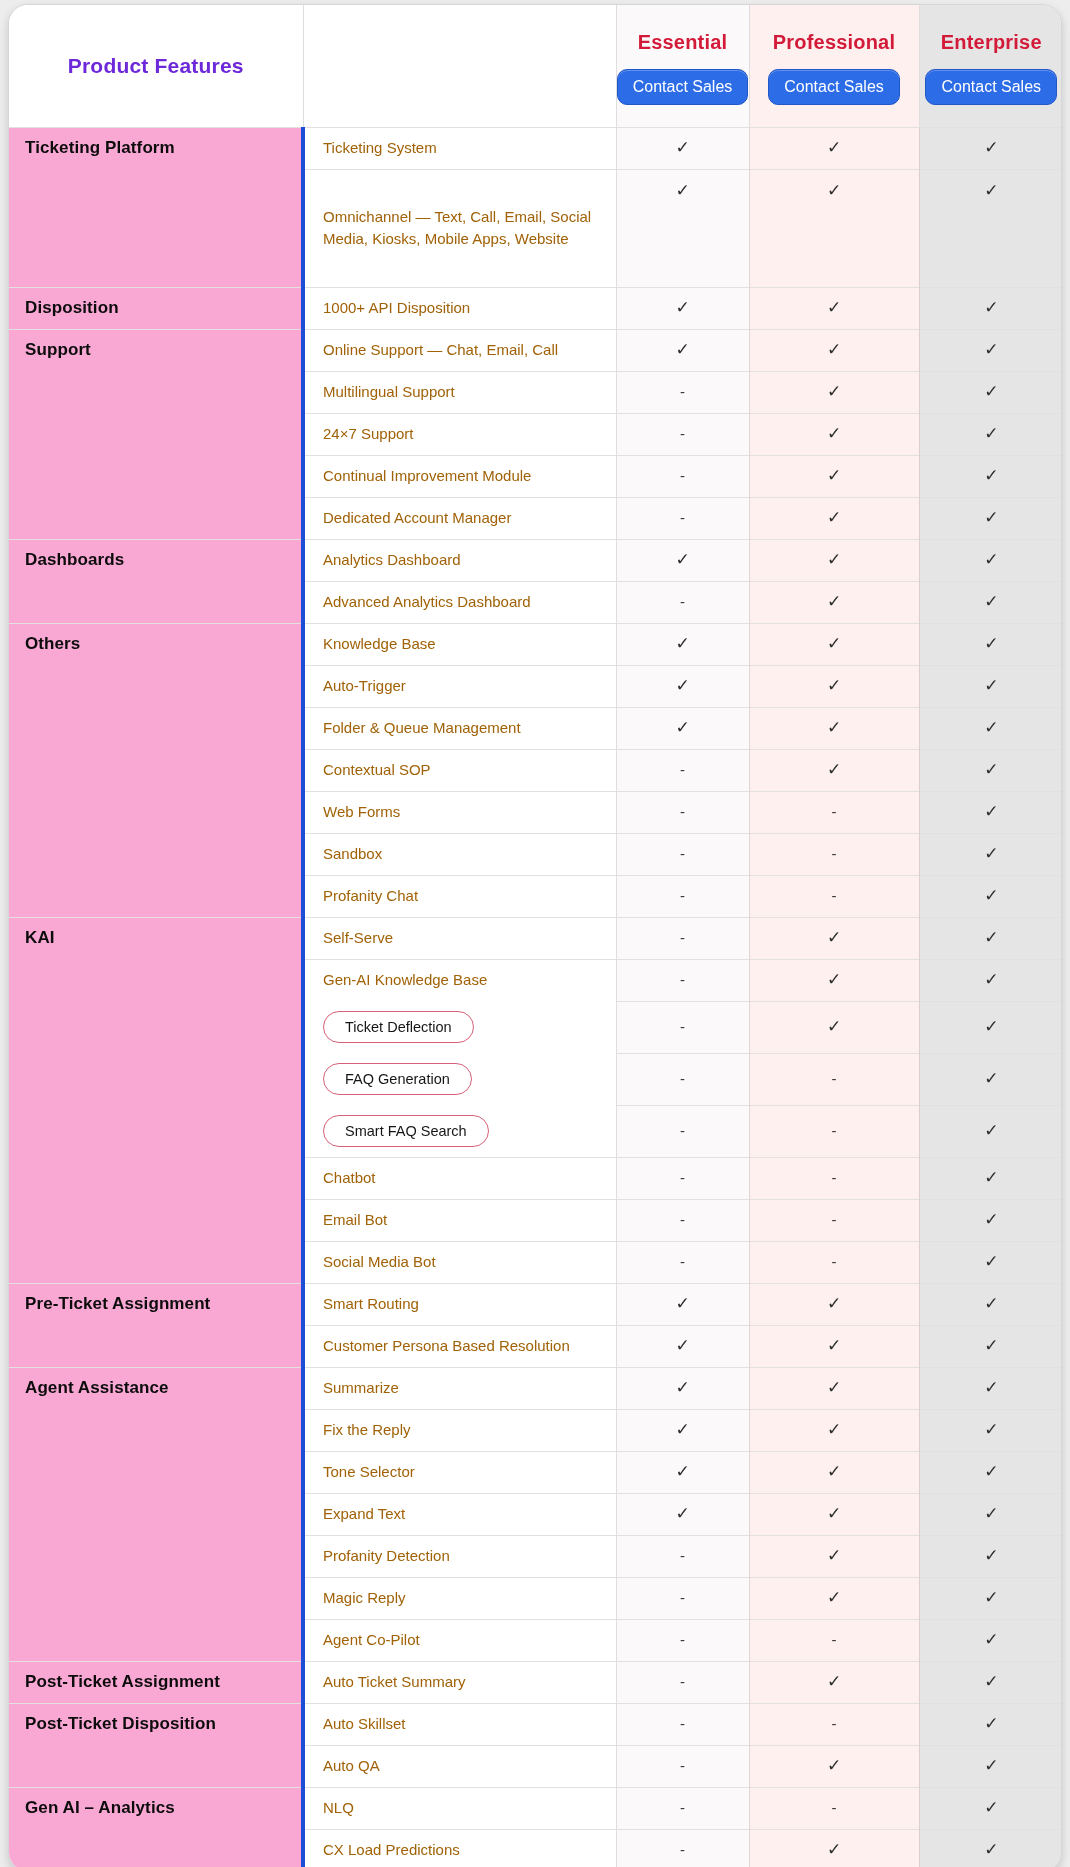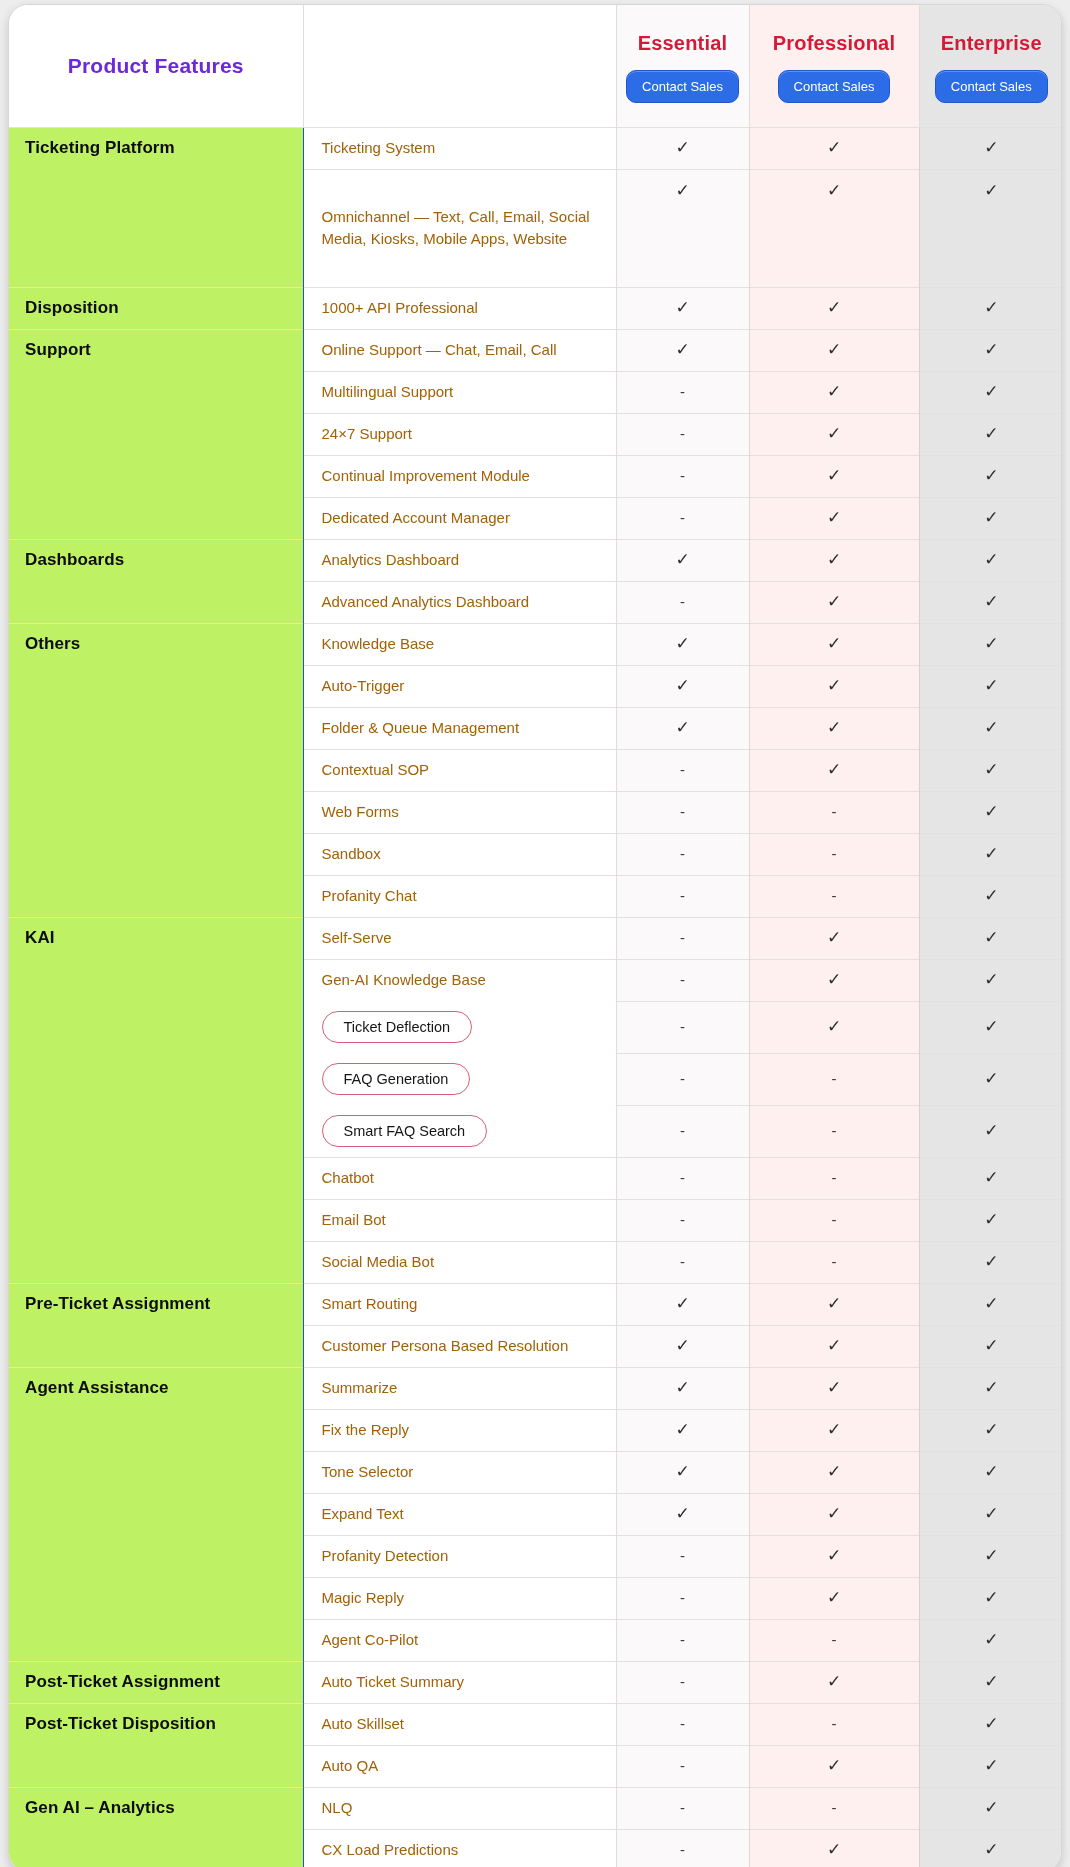--- a/index.html
+++ b/index.html
@@ -46,40 +46,40 @@
     font-size: 20px;
     font-weight: 700;
     letter-spacing: 0.2px;
   }
   .contact-btn {
     margin-top: 15px;
     background: #2d6ce7;
     color: #ffffff;
     border: 1px solid #2257c8;
     border-radius: 10px;
-    font-size: 13px;
+    font-size: 16px;
     font-family: inherit;
     padding: 8px 15px;
     cursor: pointer;
     box-shadow: inset 0 1px 0 rgba(255,255,255,0.25);
   }
   
   .bg-ess { background: #fbf9f9; }
   .bg-pro { background: #fdf0ef; }
   .bg-ent { background: #e5e5e5; }
   
   tbody tr { height: 42px; }
   tbody tr.tall { height: 118px; }
   tbody tr.pill-row { height: 52px; margin-left: 32px; }
   td { border-top: 1px solid #e4e0e0; vertical-align: middle; }
   td.c-cat {
-    border-right: 1px solid #1d4ed8;
+    border-right: 4px solid #1d4ed8;
     vertical-align: top;
     padding: 10px 8px 0 16px;
-    background: #bef264;
+    background: #f9a8d4;
   }
   .cat-text {
     font-size: 17px;
     font-weight: 700;
     color: #0c0c0c;
     letter-spacing: 0.1px;
   }
   td.c-feat {
     border-right: 1px solid #dedede;
     padding: 8px 12px 8px 18px;
@@ -166,21 +166,21 @@
         <tr class="tall">
           <td class="c-feat"><span class="feat-text">Omnichannel — Text, Call, Email, Social Media, Kiosks, Mobile Apps, Website</span></td>
           <td class="c-val bg-ess v0"><span class="check">✓</span></td>
           <td class="c-val bg-pro v1"><span class="check">✓</span></td>
           <td class="c-val bg-ent v2"><span class="check">✓</span></td>
         </tr>
         <tr>
           <td class="c-cat" rowspan="1">
             <div class="cat-text">Disposition</div>
           </td>
-          <td class="c-feat"><span class="feat-text">1000+ API Professional</span></td>
+          <td class="c-feat"><span class="feat-text">1000+ API Disposition</span></td>
           <td class="c-val bg-ess v0"><span class="check">✓</span></td>
           <td class="c-val bg-pro v1"><span class="check">✓</span></td>
           <td class="c-val bg-ent v2"><span class="check">✓</span></td>
         </tr>
         <tr>
           <td class="c-cat" rowspan="5">
             <div class="cat-text">Support</div>
           </td>
           <td class="c-feat"><span class="feat-text">Online Support — Chat, Email, Call</span></td>
           <td class="c-val bg-ess v0"><span class="check">✓</span></td>

